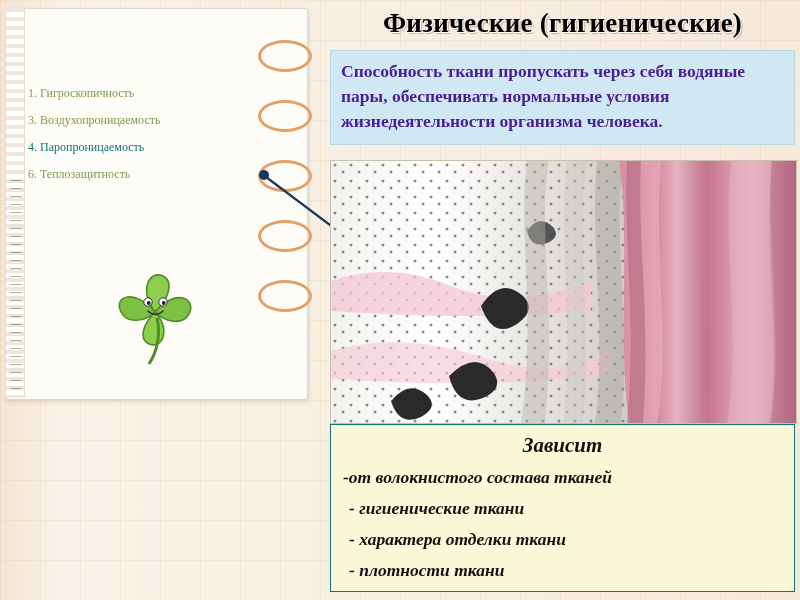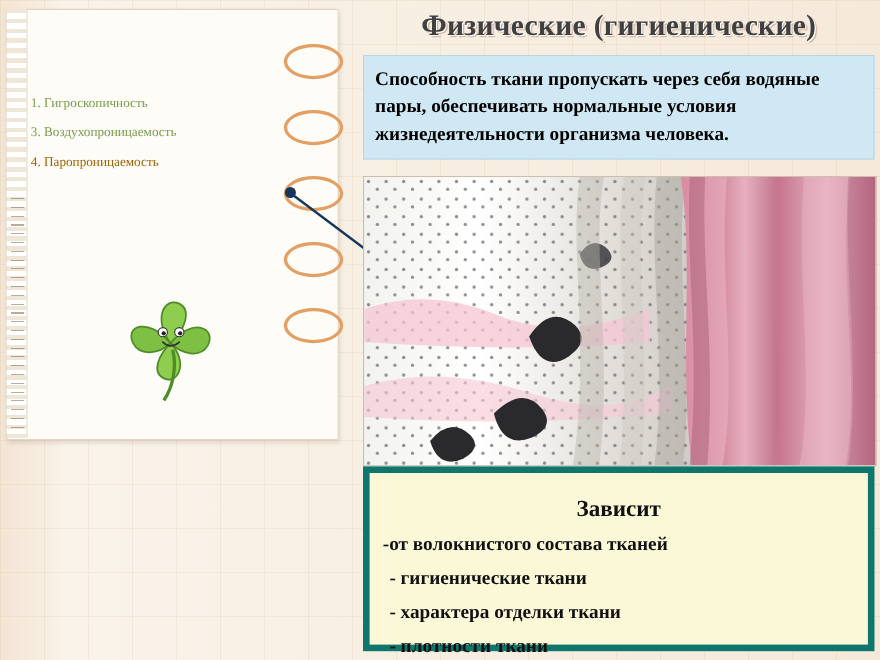--- a/index.html
+++ b/index.html
@@ -83,40 +83,40 @@
     background: transparent;
   }
   
   .title {
     position: absolute;
     left: 330px; top: 8px;
     width: 465px;
     font-family: "Liberation Serif", serif;
     font-weight: bold;
     font-size: 27px;
-    color: #404040;
+    color: #000000;
     text-align: center;
     text-shadow: 1px 1px 0 #ffffff, 2px 2px 1px rgba(120,60,30,0.35);
     letter-spacing: 0.2px;
   }
   
   .list {
     position: absolute;
     left: 28px; top: 80px;
     width: 265px;
   }
   .list-item {
     font-family: "Liberation Serif", serif;
     font-size: 12px;
     color: #7a9d4e;
     line-height: 27px;
     white-space: nowrap;
   }
   .list-item.active {
-    color: #a16207;
+    color: #0f766e;
     font-weight: normal;
   }
   
   .clover {
     position: absolute;
     left: 105px; top: 262px;
     width: 100px; height: 105px;
   }
   
   .connector {
@@ -130,39 +130,40 @@
     position: absolute;
     left: 330px; top: 50px;
     width: 465px;
     box-sizing: border-box;
     background: #cfe8f3;
     border: 1px solid #b6d6e5;
     padding: 8px 10px 10px 10px;
     font-family: "Liberation Serif", serif;
     font-size: 17.5px;
     font-weight: bold;
-    color: #000000;
+    color: #4c1d95;
     line-height: 25px;
   }
   .photo {
     position: absolute;
     left: 330px; top: 160px;
     width: 465px; height: 262px;
     overflow: hidden;
     background: #ddd;
     border: 1px solid #cbbfae;
   }
   .depends {
     position: absolute;
     left: 330px; top: 424px;
     width: 465px; height: 168px;
     box-sizing: border-box;
     background: #fbf8d8;
-    border: 6px solid #0f766e;
-    padding: 20px 12px;
+    border: 1px solid #0f766e;
+    padding: 8px 12px;
+    font-style: italic;
   }
   .depends-title {
     text-align: center;
     font-family: "Liberation Serif", serif;
     font-weight: bold;
     font-size: 21px;
     color: #111;
     margin-bottom: 4px;
   }
   .depends-item {
@@ -194,20 +195,21 @@
     <div class="ring" style="top:180px;"></div>
     <div class="ring" style="top:240px;"></div>
   </div>
 
   <div class="title">Физические (гигиенические)</div>
 
   <div class="list">
     <div class="list-item">1. Гигроскопичность</div>
     <div class="list-item">3. Воздухопроницаемость</div>
     <div class="list-item active">4. Паропроницаемость</div>
+    <div class="list-item">6. Теплозащитность</div>
   </div>
 
   <svg class="clover" viewBox="0 0 100 105">
     <g>
       <path d="M50 50 C 30 26, 8 34, 16 50 C 22 62, 40 60, 50 50 Z" fill="#7ec043" stroke="#4e8c26" stroke-width="1.6"></path>
       <path d="M50 50 C 34 28, 44 8, 58 14 C 70 20, 62 40, 50 50 Z" fill="#8fcd4e" stroke="#4e8c26" stroke-width="1.6"></path>
       <path d="M50 50 C 70 26, 92 36, 84 52 C 77 64, 60 60, 50 50 Z" fill="#7ec043" stroke="#4e8c26" stroke-width="1.6"></path>
       <path d="M50 50 C 66 66, 58 88, 44 82 C 32 76, 40 60, 50 50 Z" fill="#8fcd4e" stroke="#4e8c26" stroke-width="1.6"></path>
       <path d="M52 56 C 56 72, 52 90, 44 102" fill="none" stroke="#4e8c26" stroke-width="3"></path>
       <circle cx="43" cy="40" r="4.2" fill="#ffffff" stroke="#333" stroke-width="1"></circle>

